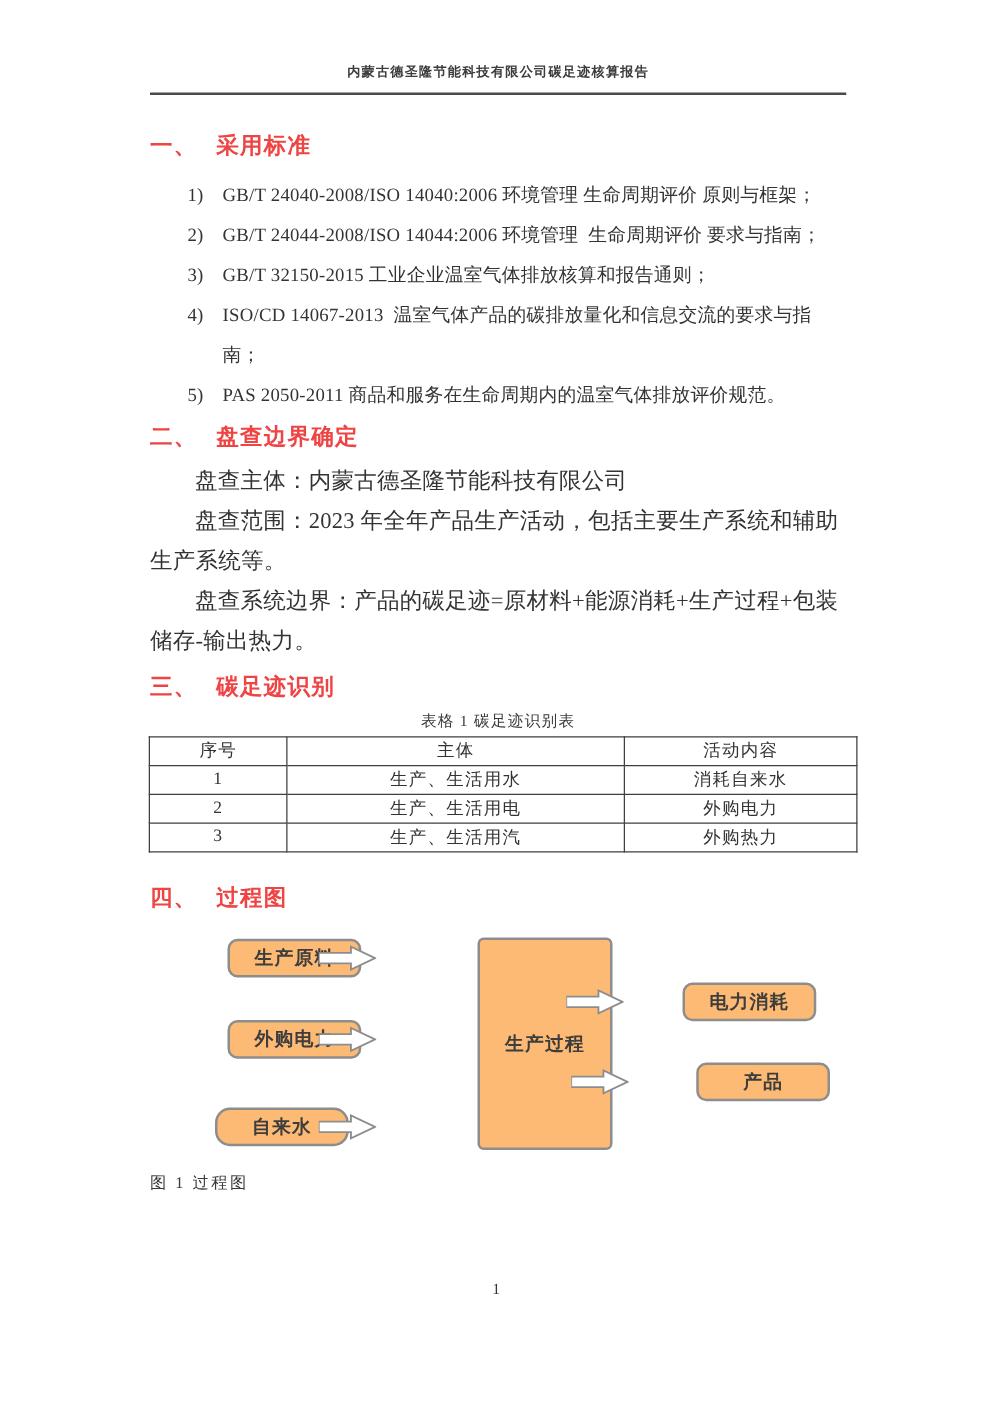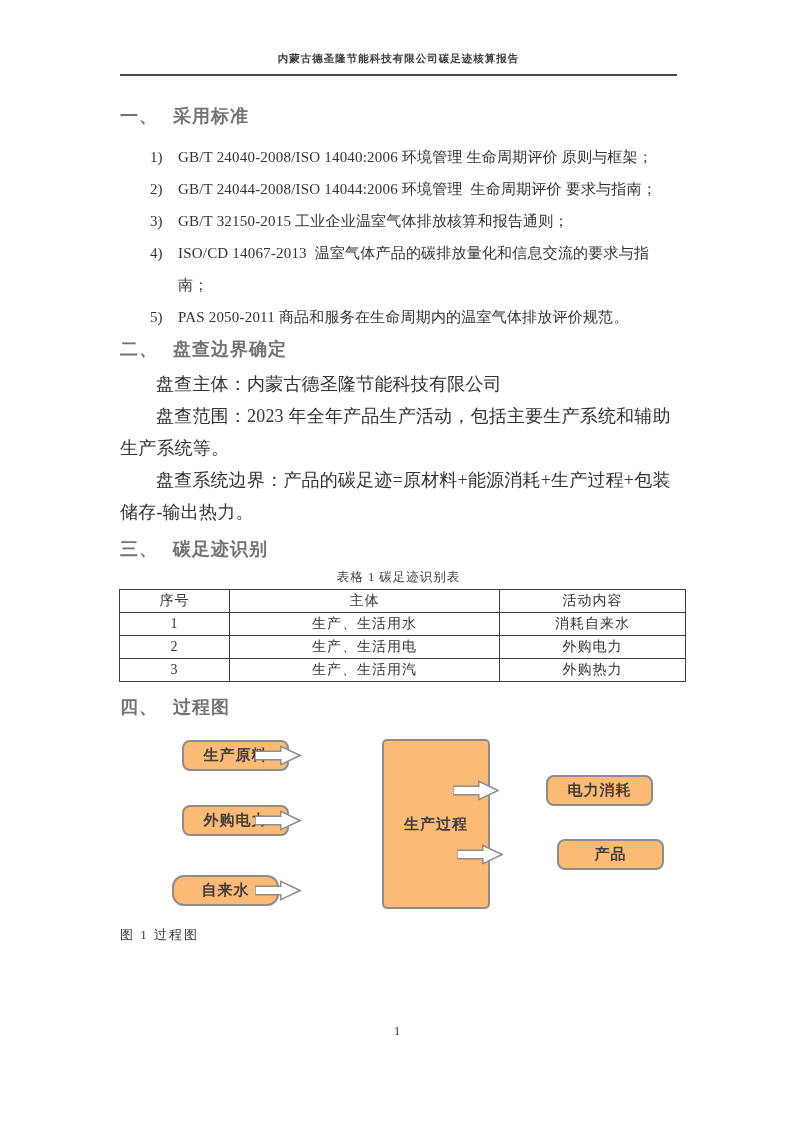--- a/index.html
+++ b/index.html
@@ -27,28 +27,28 @@
     color: #3c3c3c;
     letter-spacing: 1px;
     padding-bottom: 8px;
     border-bottom: 2px solid #4a4a4a;
   }
   .sec-heading {
     font-family: "Liberation Sans", "DejaVu Sans", sans-serif;
     font-weight: bold;
     font-size: 18px;
     line-height: 24px;
-    color: #737373;
+    color: #ef4444;
     letter-spacing: 1px;
   }
   .sec-heading .sec-num { margin-right: 15px; }
   .h1 { margin-top: 28px; }
   .h2 { margin-top: 4px; }
   .h3 { margin-top: 9px; }
-  .h4 { margin-top: 13px; }
+  .h4 { margin-top: 24px; }
   .num-list { margin-top: 13px; }
   .li {
     display: flex;
     font-size: 15px;
     line-height: 32px;
     padding-left: 30px;
     color: #333333;
   }
   .li-marker { flex: 0 0 28px; }
   .li-text { flex: 1 1 auto; white-space: pre-wrap; letter-spacing: 0.2px; }

